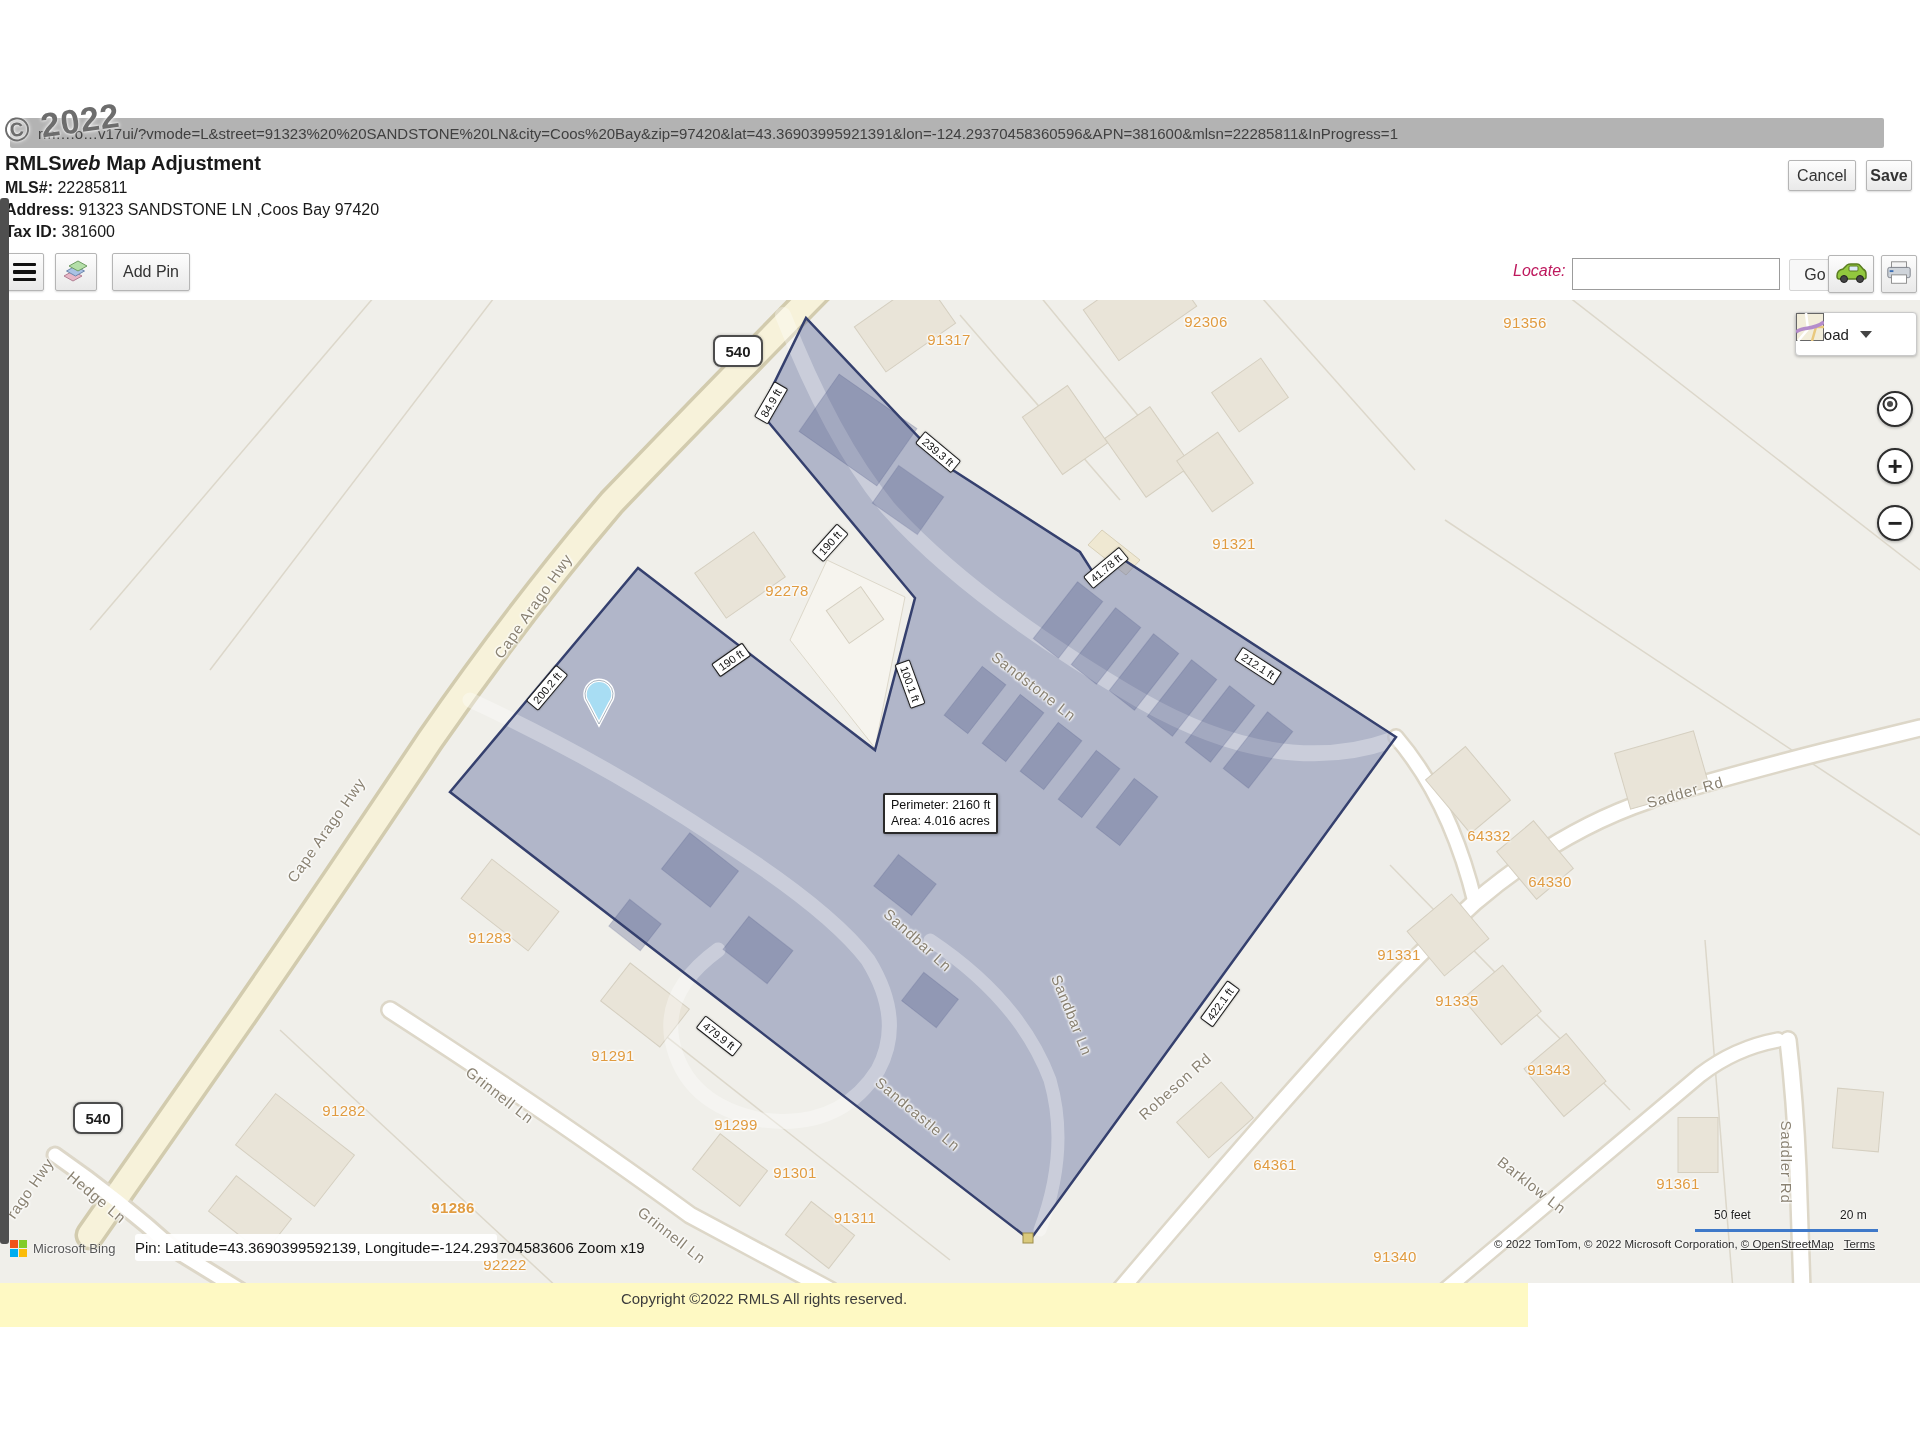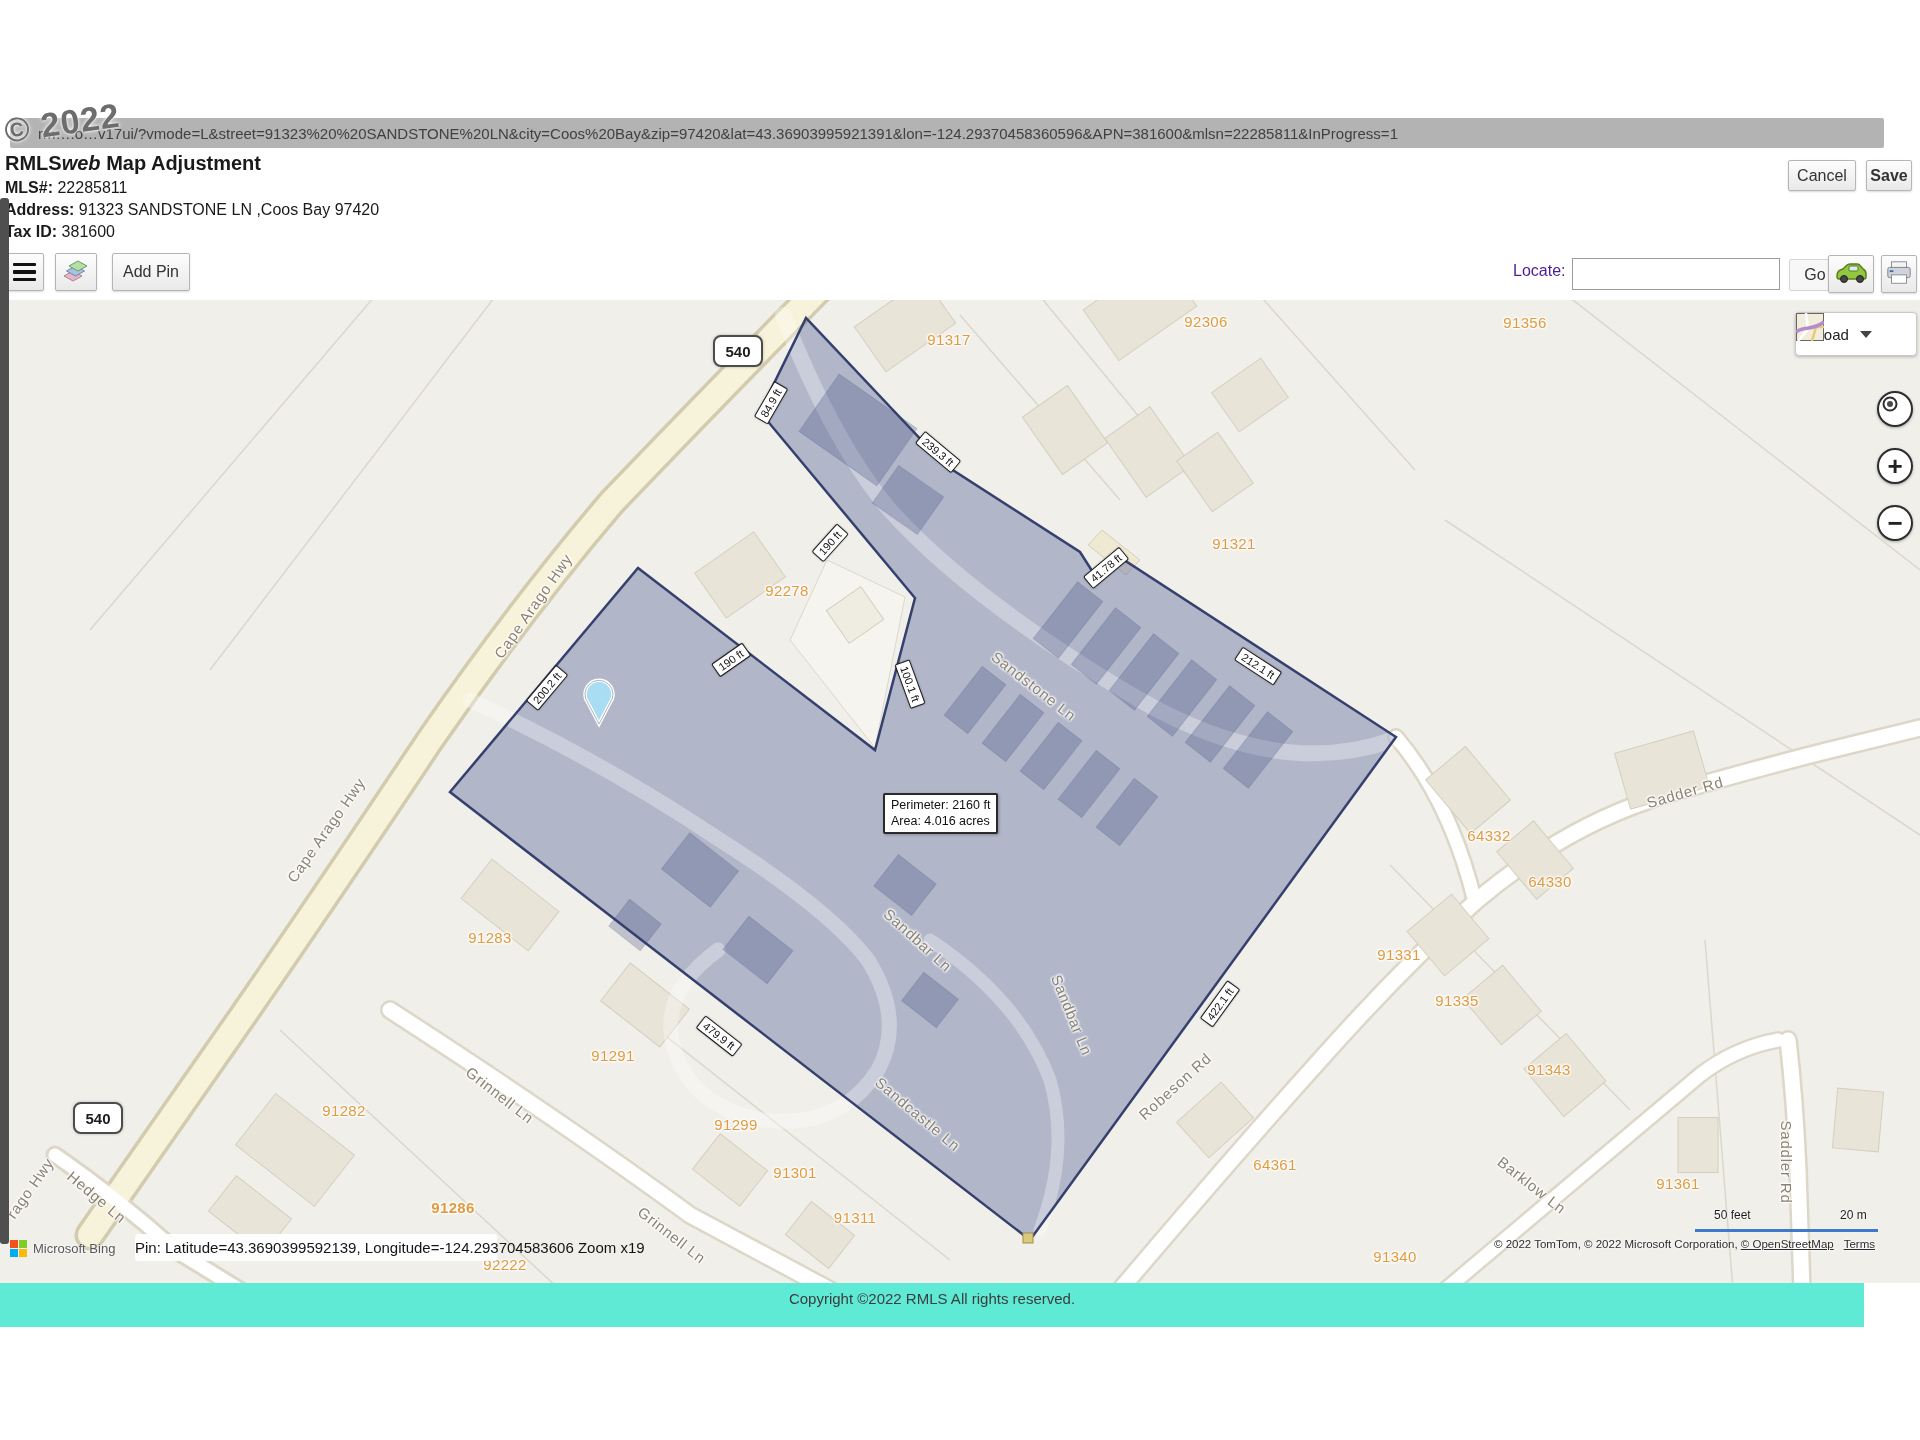--- a/index.html
+++ b/index.html
@@ -26,21 +26,21 @@
   .cancel-btn{position:absolute;left:1788px;top:160px;width:68px;height:31px;font-size:16px;}
   .save-btn{position:absolute;left:1866px;top:160px;width:46px;height:31px;font-size:16px;font-weight:bold;}
 
   
   .tb{position:absolute;top:253px;height:38px;}
   .hamburger{left:4px;width:40px;}
   .hamburger .bars{display:flex;flex-direction:column;gap:4px;}
   .hamburger .bars i{display:block;width:23px;height:3.5px;background:#111;border-radius:1px;}
   .layers-btn{left:55px;width:42px;}
   .addpin-btn{left:112px;width:78px;font-size:16px;}
-  .locate-label{position:absolute;left:1513px;top:262px;font-size:16px;color:#4c1d95;}
+  .locate-label{position:absolute;left:1513px;top:262px;font-size:16px;color:#be185d;font-style:italic;}
   .locate-input{position:absolute;left:1572px;top:258px;width:208px;height:32px;border:1px solid #9c9c9c;
                 background:#fff;font-size:15px;padding:0 6px;box-sizing:border-box;}
   .go-btn{position:absolute;left:1789px;top:259px;width:52px;height:32px;font-size:16px;background:#f7f7f7;border-color:#d5d5d5;box-shadow:none;}
   .car-btn{position:absolute;left:1828px;top:255px;width:46px;height:38px;}
   .print-btn{position:absolute;left:1881px;top:255px;width:36px;height:38px;}
 
   .left-sliver{position:absolute;left:0;top:198px;width:9px;height:1046px;background:#4f4f4f;border-radius:3px;z-index:70;}
 
   
   #map{position:absolute;left:0;top:300px;width:1920px;height:983px;background:#f0efea;overflow:hidden;cursor:default;}
@@ -86,21 +86,21 @@
   .scale-lab{position:absolute;top:908px;font-size:12px;color:#1d1d1d;text-shadow:0 0 2px #fff,0 0 3px #fff;}
   .scale-feet{left:1714px;}
   .scale-m{left:1840px;}
 
   .attrib{position:absolute;right:45px;top:938px;font-size:11.5px;color:#2c2c2c;white-space:nowrap;
       text-shadow:0 0 2px #fff,0 0 3px #fff;}
   .attrib .u{text-decoration:underline;cursor:pointer;}
   .attrib .terms{margin-left:10px;text-decoration:underline;cursor:pointer;}
 
   
-  .footer-band{position:absolute;left:0;top:1283px;width:1864px;height:44px;background:#5eead4;}
+  .footer-band{position:absolute;left:0;top:1283px;width:1528px;height:44px;background:#fef9c3;}
   .footer-band div{text-align:center;padding-top:7px;font-size:15px;color:#3d3d3d;}
 </style>
 </head>
 <body>
 
 <div id="stage">
 
   <div class="watermark">© 2022</div>
 
   <div class="urlbar">

